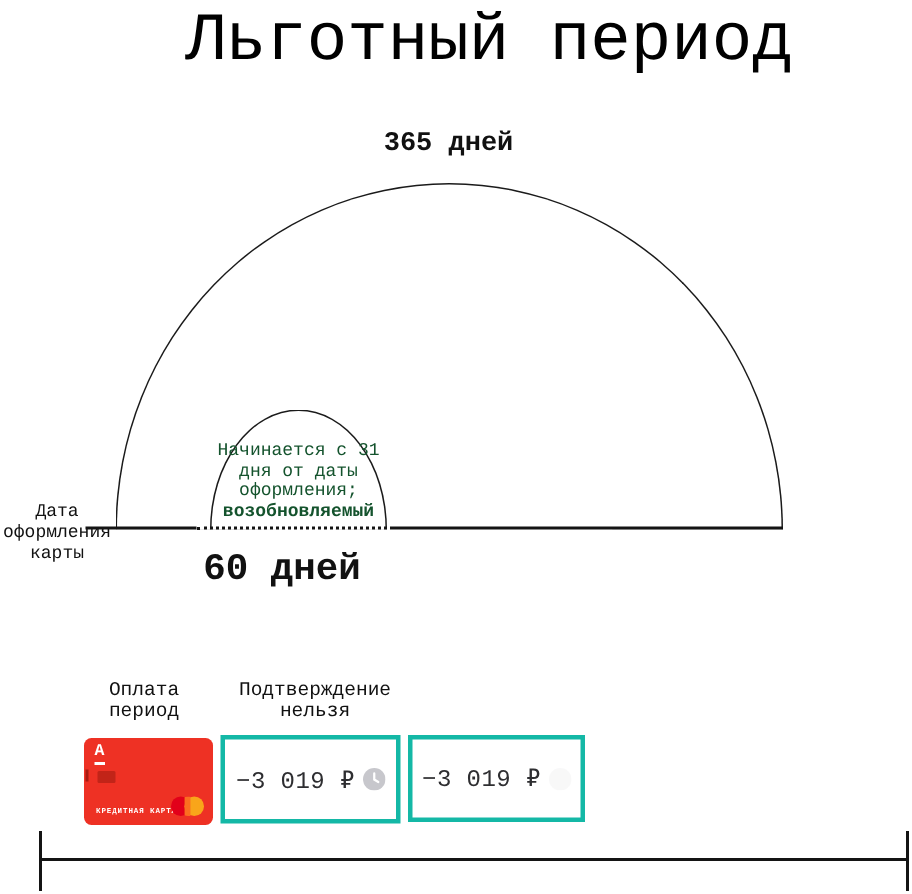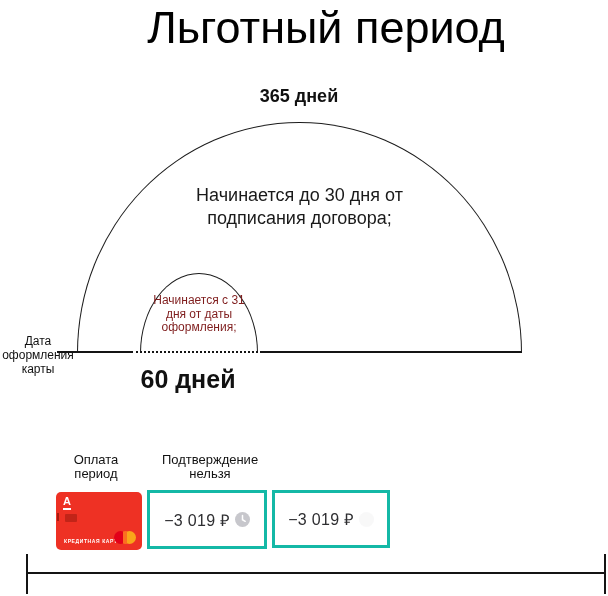--- a/index.html
+++ b/index.html
@@ -1,34 +1,34 @@
 <!DOCTYPE html>
 <html><head>
 <meta charset="utf-8">
 <style>
   html,body{margin:0;padding:0;background:#fff;}
   #canvas{
     position:relative;width:608px;height:596px;background:#ffffff;overflow:hidden;
-    font-family:Liberation Sans, sans-serif;color:#111;
+    font-family:Liberation Mono, monospace;color:#111;
   }
   .abs{position:absolute;}
   .center{transform:translateX(-50%);text-align:center;}
   .preline{white-space:pre-line;}
   .b{font-weight:700;}
 
   
   #title{left:326px;top:1px;font-size:45px;line-height:54px;font-weight:400;color:#000;white-space:nowrap;}
 
   
   #lbl365{left:299px;top:86px;font-size:18px;}
   .dome{border:1.4px solid #1a1a1a;border-bottom:none;border-radius:50% 50% 0 0 / 100% 100% 0 0;box-sizing:border-box;}
   #outerDome{left:77px;top:122px;width:445px;height:231px;}
   #outerDomeText{left:0;right:0;top:61px;text-align:center;font-size:18px;line-height:23px;color:#1a1a1a;}
   #innerDome{left:140px;top:273px;width:118px;height:80px;background:#fff;border-width:1.3px;}
-  #innerDomeText{left:-8px;right:-8px;top:20px;text-align:center;font-size:12px;line-height:13.5px;color:#7f1d1d;}
+  #innerDomeText{left:-8px;right:-8px;top:20px;text-align:center;font-size:12px;line-height:13.5px;color:#14532d;}
   #leftLabel{left:2px;top:302px;width:72px;text-align:center;font-size:12px;line-height:14px;margin-top:32px;}
   .baseline{height:0;border-top:2px solid #141414;}
   #baseA{left:57px;top:351px;width:74px;}
   #baseDotted{left:131px;top:351px;width:131px;border-top:2px dotted #141414;}
   #baseB{left:262px;top:351px;width:260px;}
   #lbl60{left:188px;top:365px;font-size:25px;}
 
   
   .stepLabel{top:453px;font-size:13px;line-height:14px;}
   #stepLabel1{left:96px;}
@@ -65,30 +65,29 @@
 <body>
 
 <div id="canvas">
 
   <div id="title" class="abs center">Льготный период</div>
 
   <div id="lbl365" class="abs center b">365 дней</div>
 
   <div id="outerDome" class="abs dome">
     <div id="outerDomeText" class="abs">
-      <div class="preline">Начинается  до 30 дня от
-подписания договора;</div>
     </div>
   </div>
 
   <div id="innerDome" class="abs dome">
     <div id="innerDomeText" class="abs">
       <div class="preline">Начинается с 31
 дня от даты
 оформления;</div>
+      <div class="b">возобновляемый</div>
     </div>
   </div>
 
   <div id="leftLabel" class="abs preline">Дата
 оформления
 карты</div>
 
   <div id="baseA" class="abs baseline"></div>
   <div id="baseDotted" class="abs baseline"></div>
   <div id="baseB" class="abs baseline"></div>

